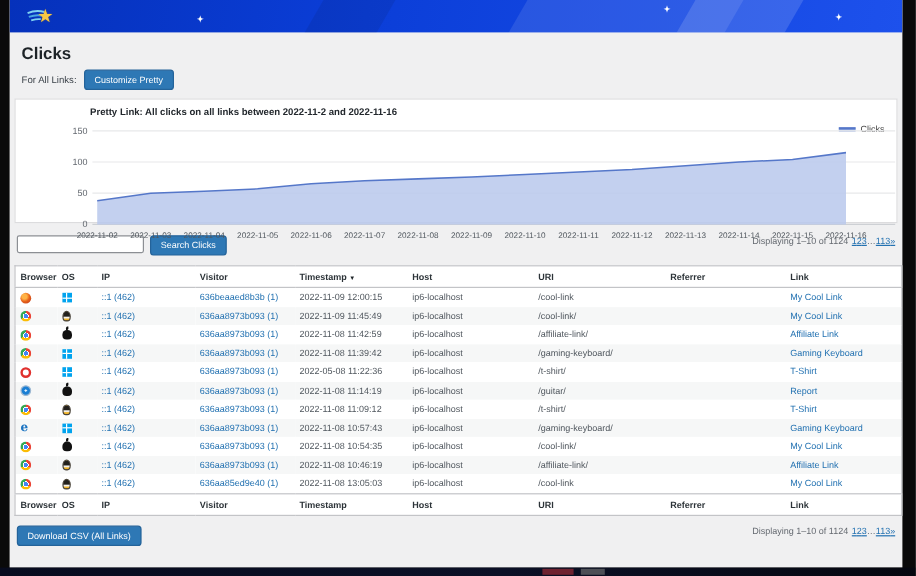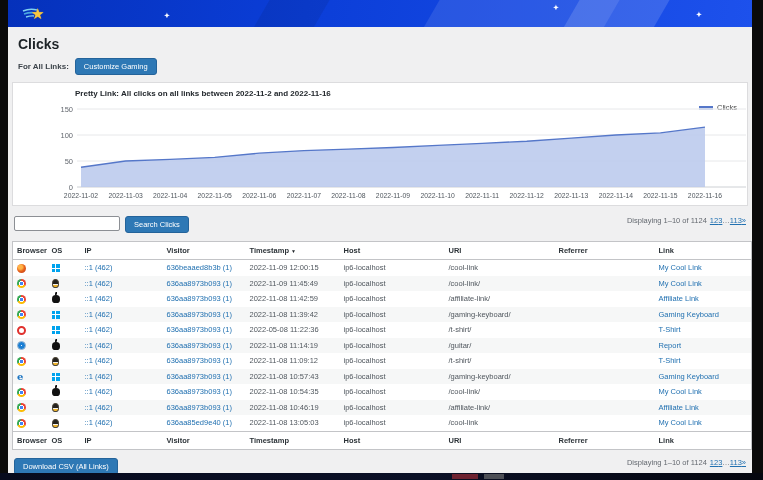--- a/index.html
+++ b/index.html
@@ -16,25 +16,25 @@
   .sparkle { position:absolute; color:#fff; font-size:7px; font-weight:bold; }
   .logo { display:flex; align-items:center; gap:4px; z-index:2; }
   .logo-swoosh { width:16px; height:12px; }
   .logo-star { color:#f7c844; font-size:15px; line-height:12px; margin-left:-11px; text-shadow:0 0 1px #c99b20; }
   .logo-text { color:#fff; font-size:13px; font-weight:bold; letter-spacing:0.2px;margin-top:40px; }
 
   
   .content { padding:7px 4px 0 4px; }
   .page-title { font-size:14px; color:#1d2327; font-weight:bold; padding:2px 0 6px 6px; }
   .forlinks-row { display:flex; align-items:center; gap:6px; padding:0 0 7px 6px; }
-  .forlinks-label { font-size:8px; color:#3c434a; font-weight:bold; }
+  .forlinks-label { font-size:8px; color:#3c434a; font-weight:normal; }
   .btn-blue { background:#2e78b5; color:#fff; border:1px solid #24639a; border-radius:3px; font-size:7.5px; padding:3px 8px; cursor:pointer; font-family:inherit; }
 
   
-  .chart-panel { position:relative; background:#fff; border:1px solid #dcdcde; width:736px; height:124px; }
+  .chart-panel { position:relative; background:#fff; border:1px solid #dcdcde; width:736px; height:104px; }
   .chart-title { position:absolute; left:62px; top:6px; font-size:8px; font-weight:bold; color:#23282d; }
   .legend { position:absolute; right:10px; top:20px; display:flex; align-items:center; gap:4px; }
   .legend-swatch { width:14px; height:4px; background:#b9c8ec; border-top:2px solid #5577c9; }
   .legend-label { font-size:7.5px; color:#444; }
   .chart-svg { position:absolute; left:0; top:16px; }
 
   
   .search-row { display:flex; align-items:flex-start; padding:10px 2px 8px 2px; }
   .search-input { width:106px; height:15px; border:1px solid #8c8f94; border-radius:2px; background:#fff; font-size:8px; padding:0 3px; }
   .search-btn { margin-left:5px; }
@@ -94,21 +94,21 @@
         <span class="logo-star">★</span>
         <span class="logo-text">pretty links</span>
       </div>
     </div>
 
     <div class="content">
       <div class="page-title">Clicks</div>
 
       <div class="forlinks-row">
         <span class="forlinks-label">For All Links:</span>
-        <button class="btn-blue">Customize Gaming</button>
+        <button class="btn-blue">Customize Pretty</button>
       </div>
 
       <div class="chart-panel">
         <div class="chart-title">Pretty Link: All clicks on all links between 2022-11-2 and 2022-11-16</div>
         <div class="legend">
           <span class="legend-swatch"></span>
           <span class="legend-label">Clicks</span>
         </div>
         <svg id="clicks-chart-svg" class="chart-svg" width="736" height="106" viewBox="0 0 736 106">
             <line x1="64" y1="88" x2="733" y2="88" stroke="#cdd0d4" stroke-width="1"></line>

